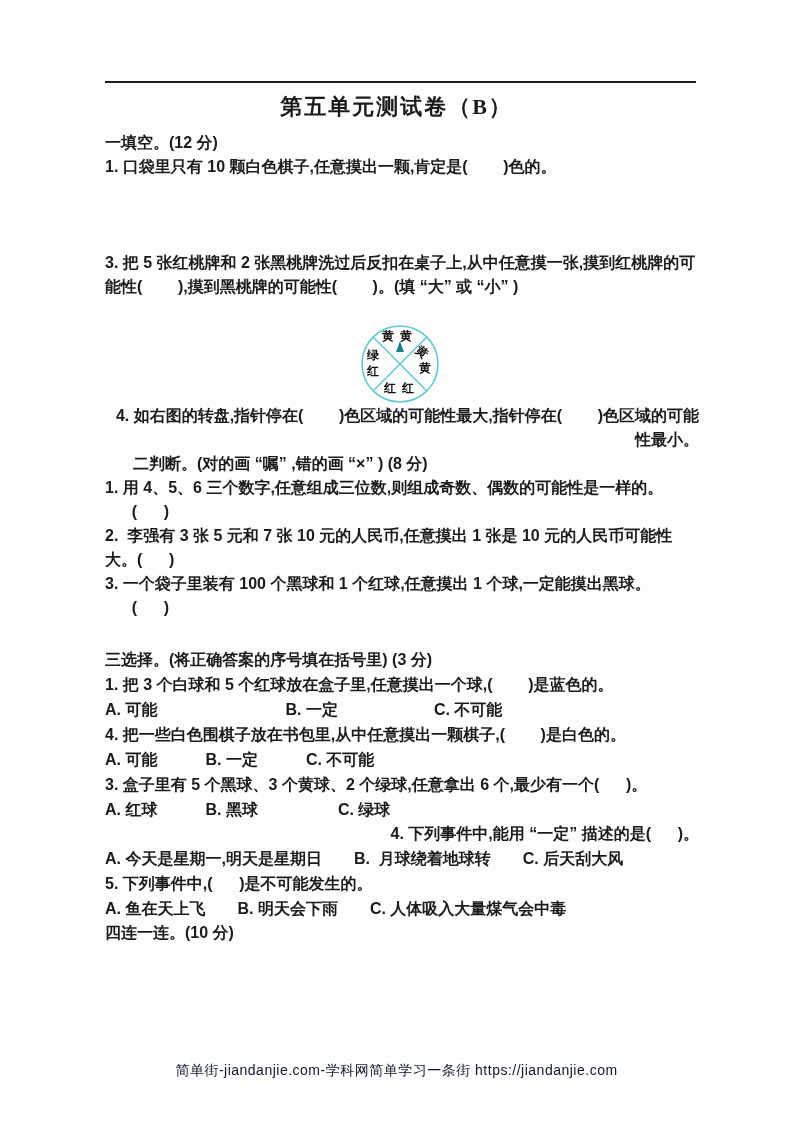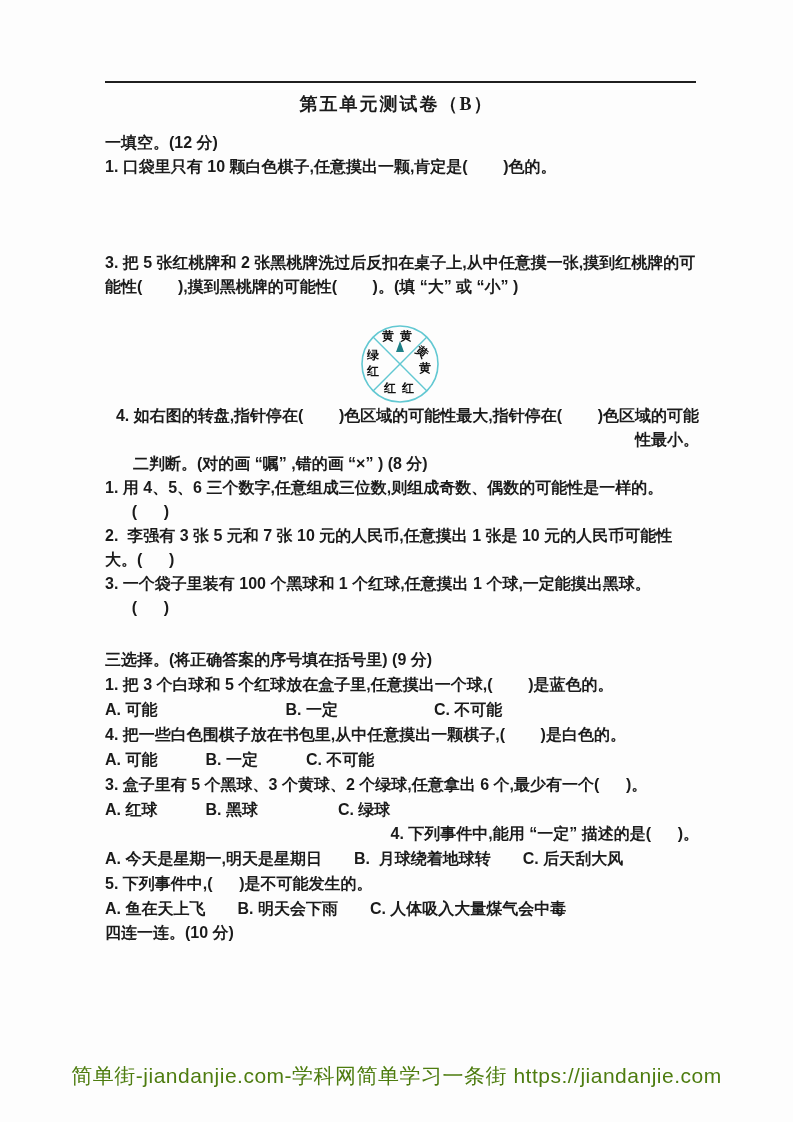--- a/index.html
+++ b/index.html
@@ -20,21 +20,21 @@
     width: 591px;
     border-top: 2px solid #1f1f1f;
   }
   .title {
     position: absolute;
     left: 0;
     right: 0;
     top: 92px;
     text-align: center;
     font-family: "Liberation Serif", serif;
-    font-size: 18px;
+    font-size: 22px;
     font-weight: 700;
     letter-spacing: 2px;
   }
   .line {
     position: absolute;
     left: 105px;
     width: 594px;
     font-size: 16px;
     line-height: 24px;
     font-weight: 600;
@@ -87,23 +87,23 @@
   .sp4 { left: 9px;  top: 27px; }
   .sp5 { left: 9px;  top: 43px; }
   .sp6 { left: 26px; top: 60px; }
   .sp7 { left: 44px; top: 60px; }
   .footer {
     position: absolute;
     left: 0;
     right: 0;
     top: 1062px;
     text-align: center;
-    font-size: 21px;
+    font-size: 14px;
     font-weight: 400;
-    color: #4d7c0f;
+    color: #0f172a;
     letter-spacing: 0.5px;
   }
 </style>
 </head>
 <body>
 
 <div class="page">
 
   <div class="rule"></div>
 
@@ -132,21 +132,21 @@
 
   <div class="line" id="q4">4. 如右图的转盘,指针停在(        )色区域的可能性最大,指针停在(        )色区域的可能性最小。</div>
 
   <div class="line heading" id="s2h">二判断。(对的画 “嘱” ,错的画 “×” ) (8 分)</div>
   <div class="line" id="j1">1. 用 4、5、6 三个数字,任意组成三位数,则组成奇数、偶数的可能性是一样的。
       (      )</div>
   <div class="line" id="j2">2.  李强有 3 张 5 元和 7 张 10 元的人民币,任意摸出 1 张是 10 元的人民币可能性大。(      )</div>
   <div class="line" id="j3">3. 一个袋子里装有 100 个黑球和 1 个红球,任意摸出 1 个球,一定能摸出黑球。
       (      )</div>
 
-  <div class="line heading" id="s3h">三选择。(将正确答案的序号填在括号里) (9 分)</div>
+  <div class="line heading" id="s3h">三选择。(将正确答案的序号填在括号里) (3 分)</div>
   <div class="line" id="c1q">1. 把 3 个白球和 5 个红球放在盒子里,任意摸出一个球,(        )是蓝色的。</div>
   <div class="line" id="c1o">A. 可能　　　　　　　　B. 一定　　　　　　C. 不可能</div>
   <div class="line" id="c2q">4. 把一些白色围棋子放在书包里,从中任意摸出一颗棋子,(        )是白色的。</div>
   <div class="line" id="c2o">A. 可能　　　B. 一定　　　C. 不可能</div>
   <div class="line" id="c3q">3. 盒子里有 5 个黑球、3 个黄球、2 个绿球,任意拿出 6 个,最少有一个(      )。</div>
   <div class="line" id="c3o">A. 红球　　　B. 黑球　　　　　C. 绿球</div>
   <div class="line" id="c4q">4. 下列事件中,能用 “一定” 描述的是(      )。</div>
   <div class="line" id="c4o">A. 今天是星期一,明天是星期日　　B.  月球绕着地球转　　C. 后天刮大风</div>
   <div class="line" id="c5q">5. 下列事件中,(      )是不可能发生的。</div>
   <div class="line" id="c5o">A. 鱼在天上飞　　B. 明天会下雨　　C. 人体吸入大量煤气会中毒</div>

